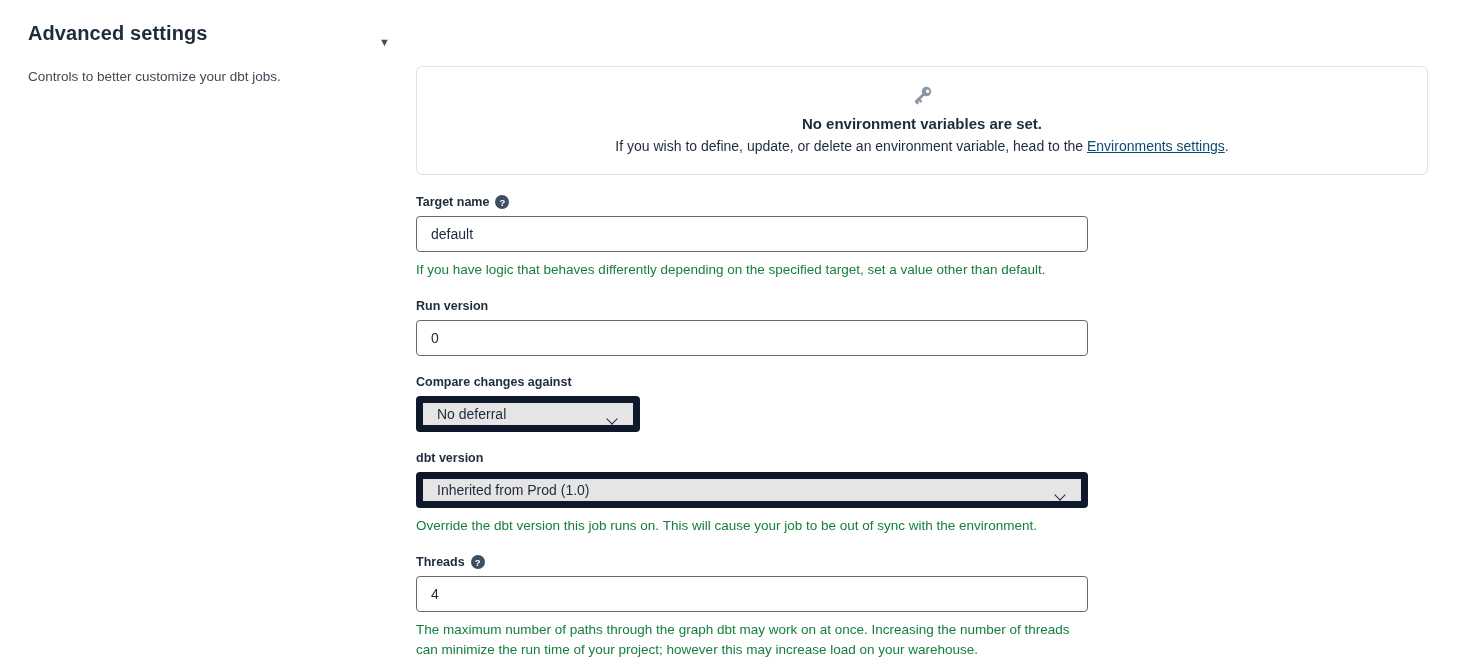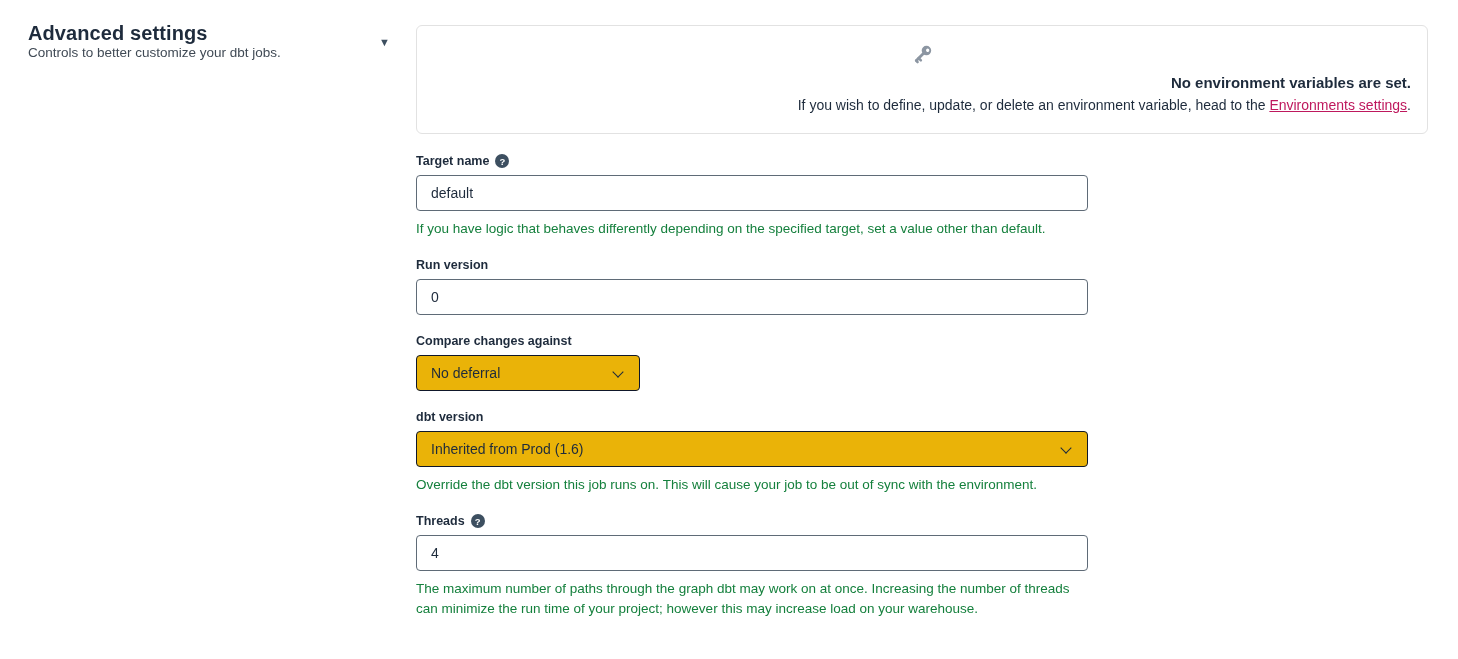--- a/index.html
+++ b/index.html
@@ -22,21 +22,21 @@
     justify-content: space-between;
     align-items: flex-start;
   }
   .left-col h1 {
     font-size: 20px;
     font-weight: 700;
     letter-spacing: 0.1px;
     color: #1e2b3c;
   }
   .left-col .subtitle {
-    margin-top: 0;
+    margin-top: 24px;
     font-size: 13.5px;
     color: #404a55;
   }
   .caret {
     margin-top: 15px;
     margin-right: 26px;
     font-size: 11px;
     line-height: 10px;
     color: #3d4f60;
     cursor: pointer;
@@ -45,38 +45,39 @@
   
   .right-col {
     flex: 1;
     max-width: 1012px;
     padding-top: 3px;
   }
   .env-box {
     border: 1px solid #e2e2e2;
     border-radius: 6px;
     padding: 14px 16px 20px;
-    text-align: right;
+    text-align: center;
     margin-bottom: 20px;
     min-height: 108px;
+    margin-top: 41px;
   }
   .env-box .key-wrap { height: 30px; display: flex; justify-content: center; align-items: center; }
   .env-box .env-title {
     font-size: 15px;
     font-weight: 700;
     margin-top: 4px;
     color: #1e2b3c;
   }
   .env-box .env-msg {
     font-size: 14px;
     margin-top: 6px;
     color: #1e2b3c;
   }
   .env-box a {
-    color: #be185d;
+    color: #0c4a6e;
     text-decoration: underline;
     cursor: pointer;
   }
   
   .field { margin-bottom: 19px; }
   .field-label {
     display: flex;
     align-items: flex-start;
     gap: 6px;
     font-size: 12.5px;
@@ -105,23 +106,23 @@
     padding: 12px 14px;
     font-size: 14px;
     font-family: "Liberation Sans", "DejaVu Sans", sans-serif;
     color: #1e2b3c;
     background: #ffffff;
     outline: none;
   }
   .select-box {
     position: relative;
     height: 36px;
-    border: 1px solid #0f172a;
+    border: 7px solid #0f172a;
     border-radius: 4px;
-    background: #eab308;
+    background: #e5e5e5;
     display: flex;
     align-items: center;
     padding: 0 31px 0 14px;
     font-size: 14px;
     color: #1e2b3c;
     cursor: pointer;
   }
   .select-box.narrow { width: 224px; }
   .select-box.wide { width: 672px; }
   .chevron {
@@ -204,21 +205,21 @@
         <span>No deferral</span>
         <span class="chevron"></span>
       </div>
     </div>
 
     <div class="field">
       <div class="field-label">
         <span>dbt version</span>
       </div>
       <div class="select-box wide" role="listbox">
-        <span>Inherited from Prod (1.6)</span>
+        <span>Inherited from Prod (1.0)</span>
         <span class="chevron"></span>
       </div>
       <p class="helper">Override the dbt version this job runs on. This will cause your job to be out of sync with the environment.</p>
     </div>
 
     <div class="field">
       <div class="field-label">
         <span>Threads</span>
         <span class="help-icon">?</span>
       </div>

